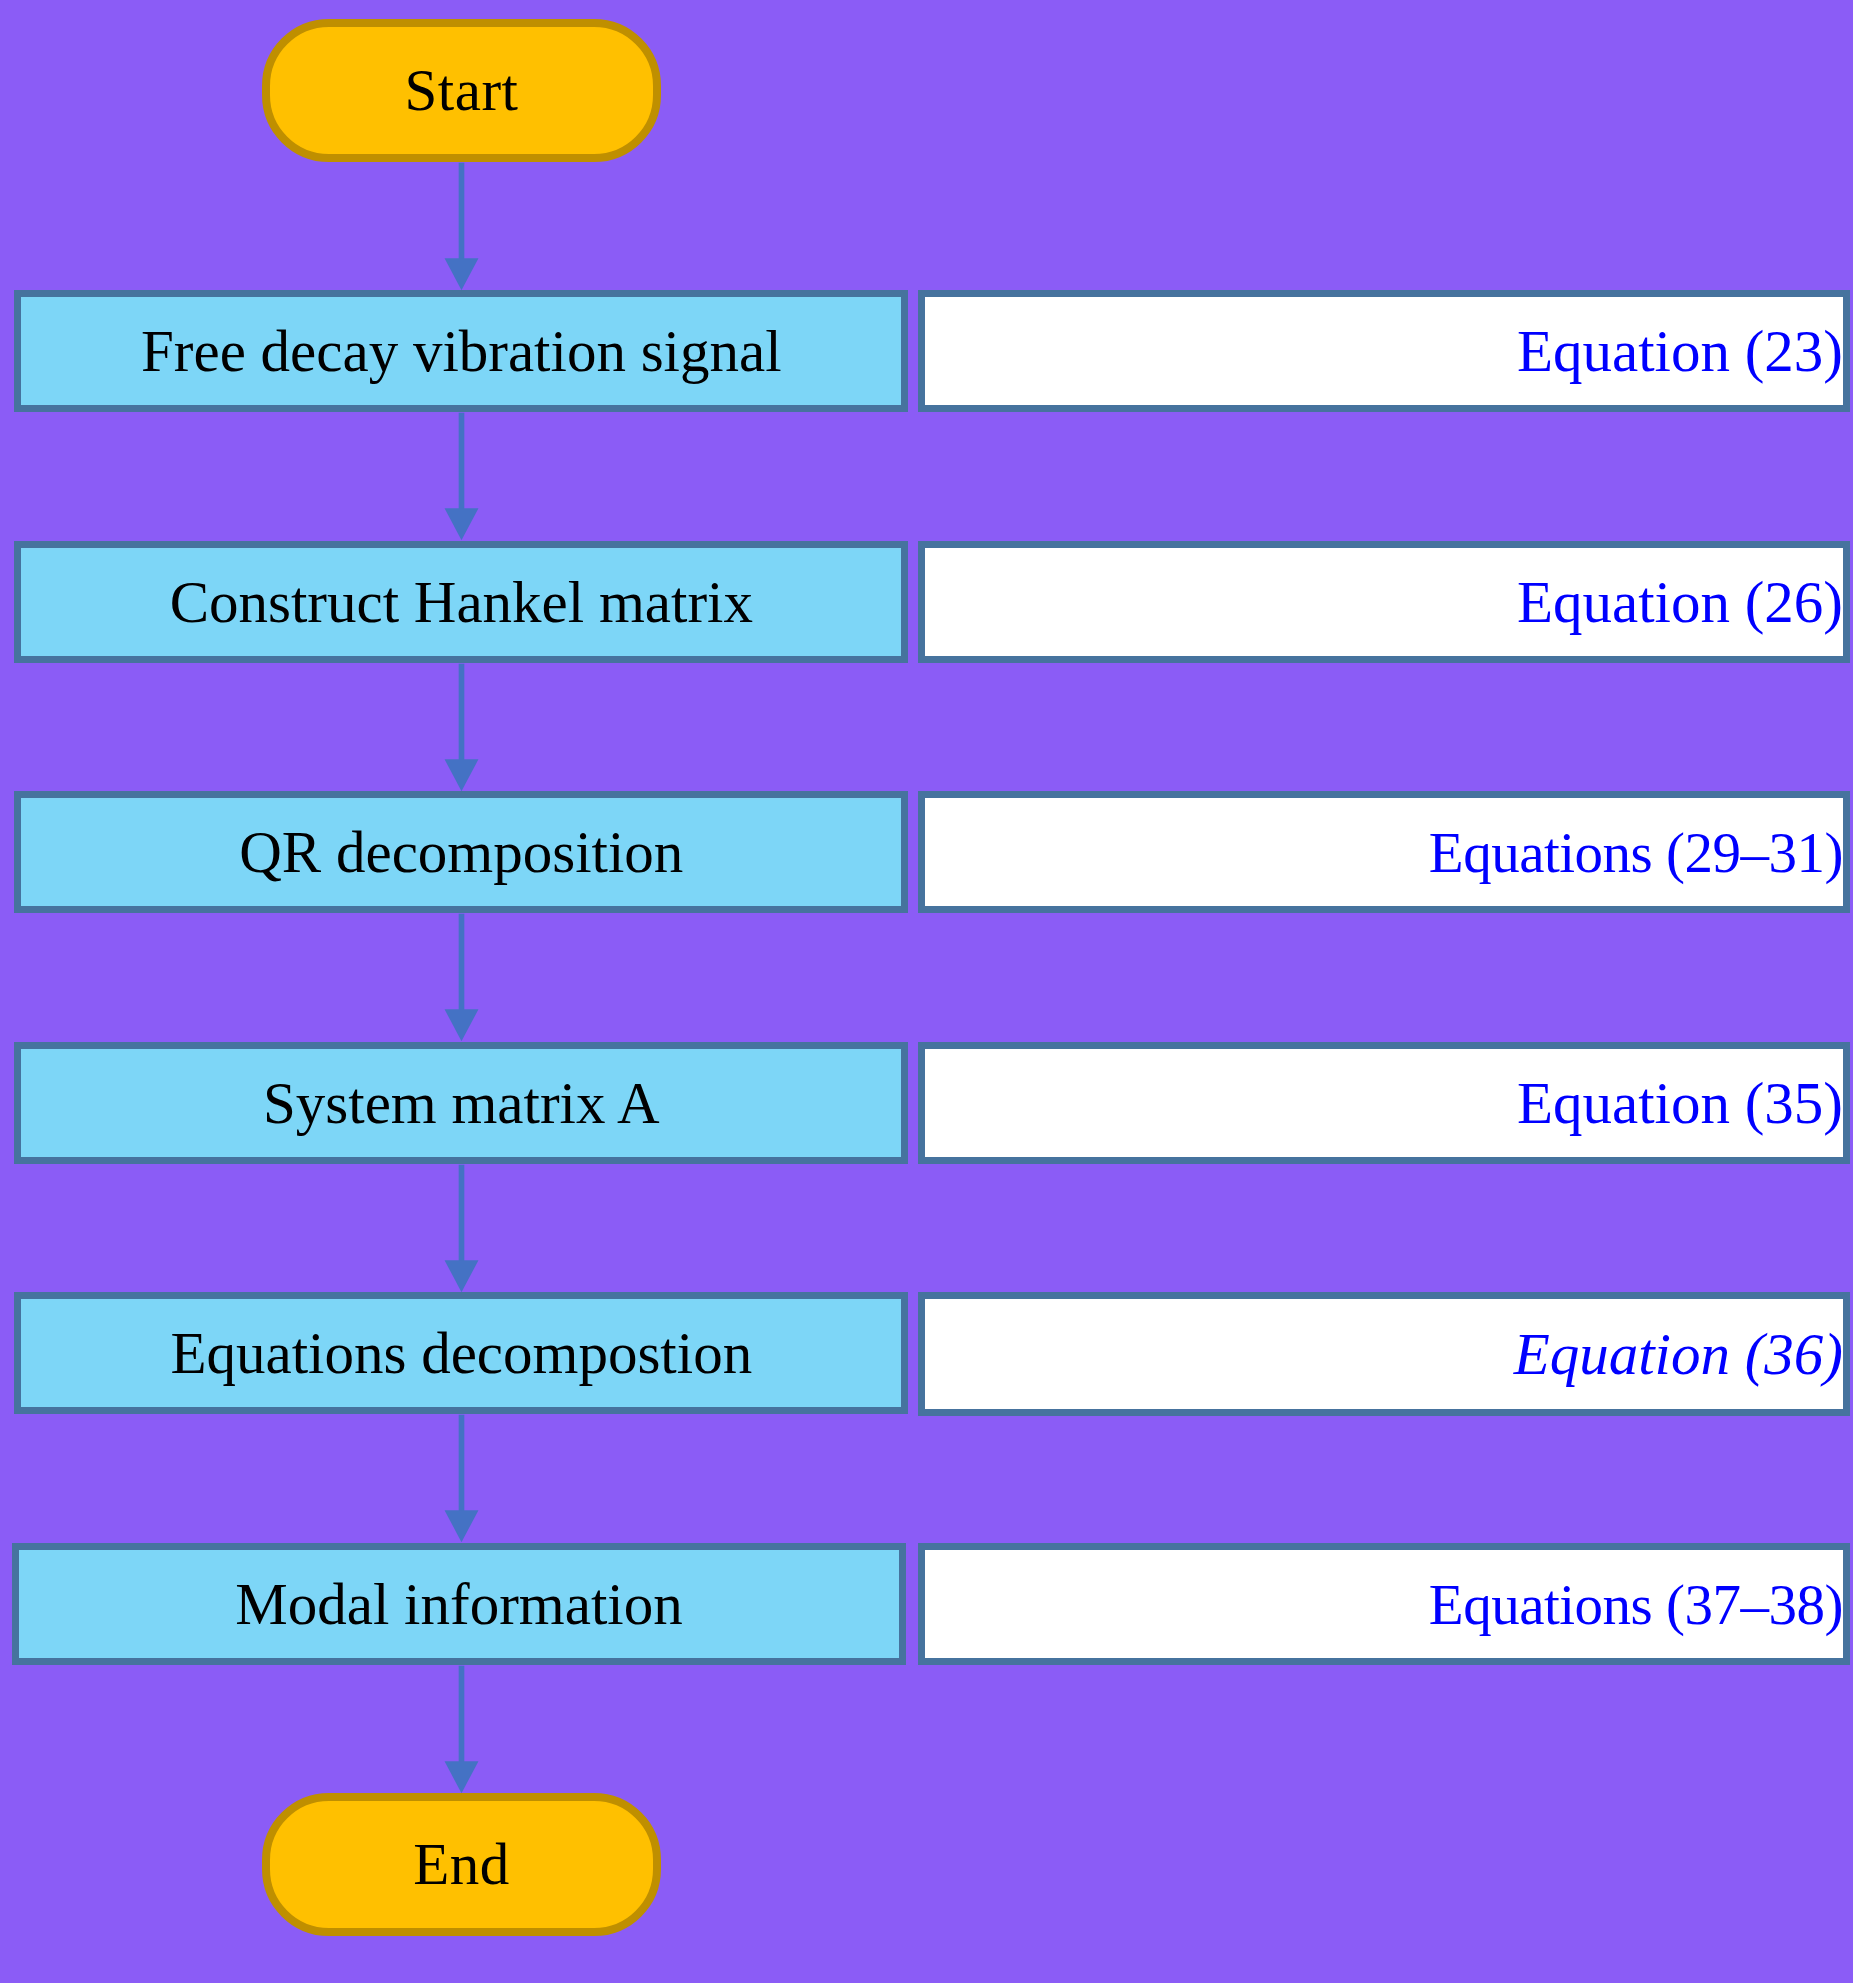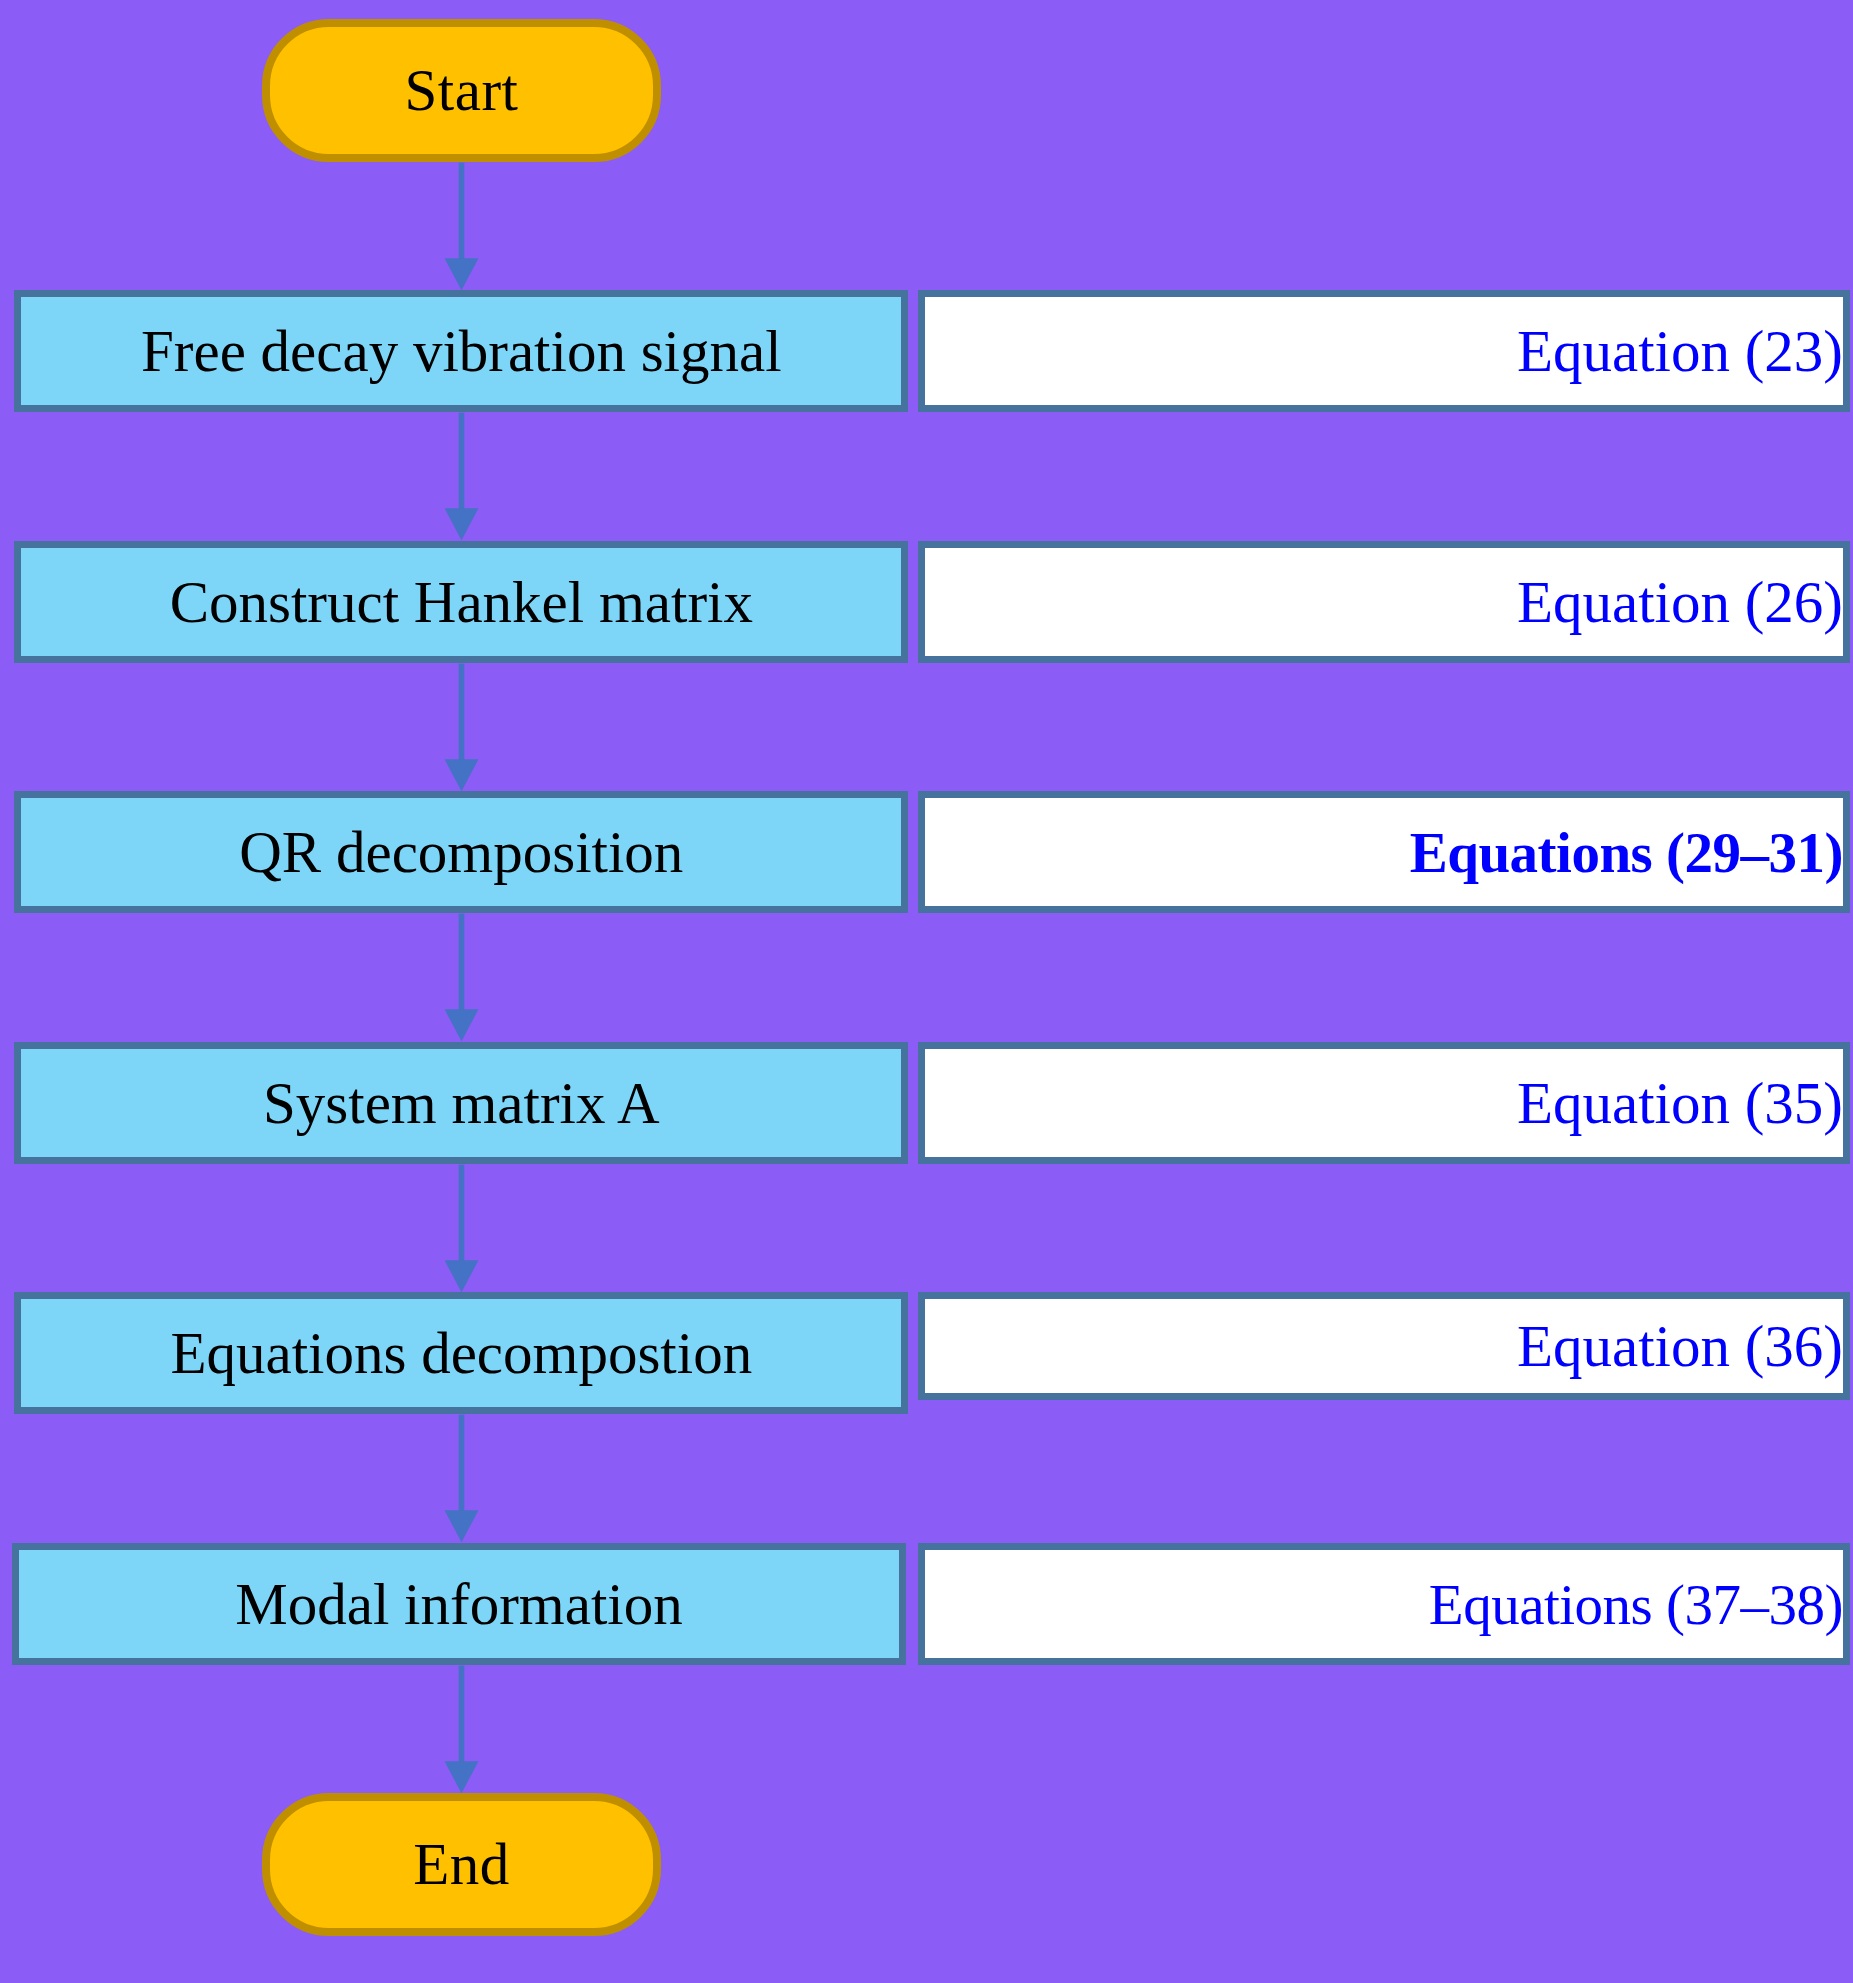--- a/index.html
+++ b/index.html
@@ -117,21 +117,21 @@
   <div class="connector" style="left: 437px; top: 663px; height: 129px;">
     <svg width="49" height="129" viewBox="0 0 52 135.375" xmlns="http://www.w3.org/2000/svg">
         <line x1="26" y1="0" x2="26" y2="105.375" stroke="#4472C4" stroke-width="6"></line>
         <polygon points="8,101.375 44,101.375 26,135.375" fill="#4472C4"></polygon>
       </svg>
   </div>
 
   <div class="process" style="left: 14.3px; top: 791px; width: 894px; height: 122px;">
     <span>QR decomposition</span>
   </div>
-  <div class="eqbox tight" style="left: 918px; top: 791px; width: 932px; height: 122px; font-weight: bold;">
+  <div class="eqbox tight" style="left: 918px; top: 791px; width: 932px; height: 122px;">
     <span>Equations (29–31)</span>
   </div>
 
   <div class="connector" style="left: 437px; top: 913px; height: 129px;">
     <svg width="49" height="129" viewBox="0 0 52 135.375" xmlns="http://www.w3.org/2000/svg">
         <line x1="26" y1="0" x2="26" y2="105.375" stroke="#4472C4" stroke-width="6"></line>
         <polygon points="8,101.375 44,101.375 26,135.375" fill="#4472C4"></polygon>
       </svg>
   </div>
 
@@ -145,21 +145,21 @@
   <div class="connector" style="left: 437px; top: 1164px; height: 129px;">
     <svg width="49" height="129" viewBox="0 0 52 135.375" xmlns="http://www.w3.org/2000/svg">
         <line x1="26" y1="0" x2="26" y2="105.375" stroke="#4472C4" stroke-width="6"></line>
         <polygon points="8,101.375 44,101.375 26,135.375" fill="#4472C4"></polygon>
       </svg>
   </div>
 
   <div class="process" style="left: 14.3px; top: 1292px; width: 894px; height: 122px;">
     <span>Equations decompostion</span>
   </div>
-  <div class="eqbox" style="left: 918px; top: 1292px; width: 932px; height: 108px;">
+  <div class="eqbox" style="left: 918px; top: 1292px; width: 932px; height: 124px; font-style: italic;">
     <span>Equation (36)</span>
   </div>
 
   <div class="connector" style="left: 437px; top: 1414px; height: 129px;">
     <svg width="49" height="129" viewBox="0 0 52 135.375" xmlns="http://www.w3.org/2000/svg">
         <line x1="26" y1="0" x2="26" y2="105.375" stroke="#4472C4" stroke-width="6"></line>
         <polygon points="8,101.375 44,101.375 26,135.375" fill="#4472C4"></polygon>
       </svg>
   </div>
 

